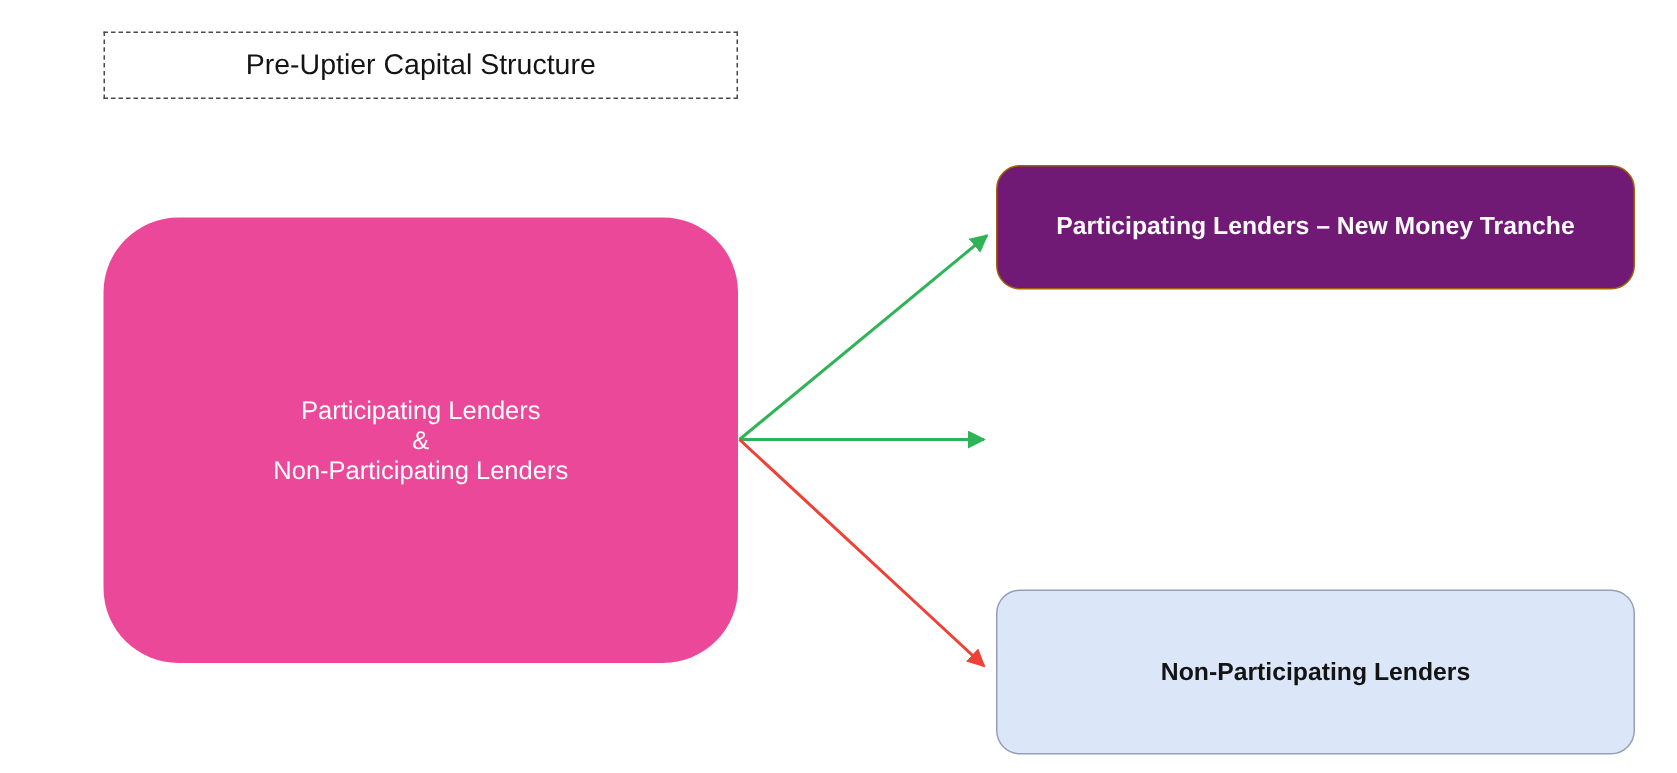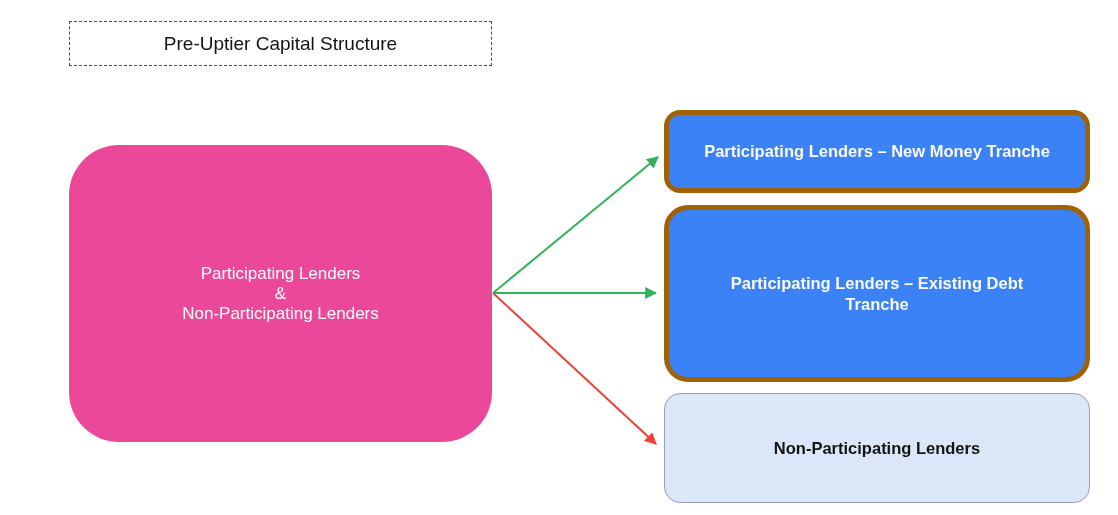--- a/index.html
+++ b/index.html
@@ -54,22 +54,22 @@
     display: flex;
     align-items: center;
     justify-content: center;
     text-align: center;
     font-weight: bold;
     font-size: 16.5px;
     line-height: 21px;
     box-sizing: border-box;
   }
   .post-node.gray {
-    background: #3b82f6;
-    border: 5px solid #a16207;
+    background: #701a75;
+    border: 1px solid #a16207;
     color: #fafafa;
   }
   .post-node.blue {
     background: #dbe6f8;
     border: 1px solid #96a0b5;
     color: #141414;
   }
   .post-node.n1 { top: 110px; height: 83px;  border-radius: 16px; }
   .post-node.n2 { top: 205px; height: 177px; border-radius: 24px; }
   .post-node.n3 { top: 393px; height: 110px; border-radius: 16px; }
@@ -109,20 +109,17 @@
       </marker>
     </defs>
     <line x1="493" y1="293" x2="658" y2="157" stroke-width="2" marker-end="url(#arrow-green)" stroke="#2eb457"></line>
     <line x1="493" y1="293" x2="656" y2="293" stroke-width="2" marker-end="url(#arrow-green)" stroke="#2eb457"></line>
     <line x1="493" y1="293" x2="656" y2="444" stroke-width="2" marker-end="url(#arrow-red)" stroke="#ef4136"></line>
   </svg>
 
   <div class="post-node gray n1">
     <span class="label">Participating Lenders – New Money Tranche</span>
   </div>
-  <div class="post-node gray n2">
-    <span class="label">Participating Lenders – Existing Debt Tranche</span>
-  </div>
   <div class="post-node blue n3">
     <span class="label">Non-Participating Lenders</span>
   </div>
 
 </div>
 
 </body></html>

